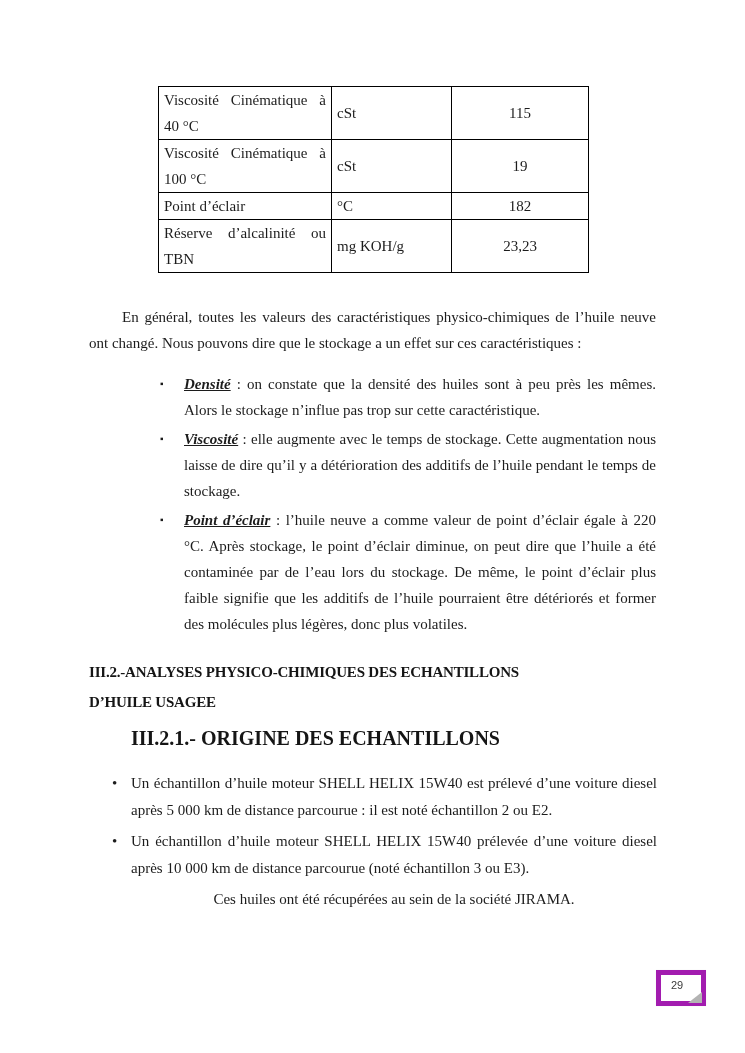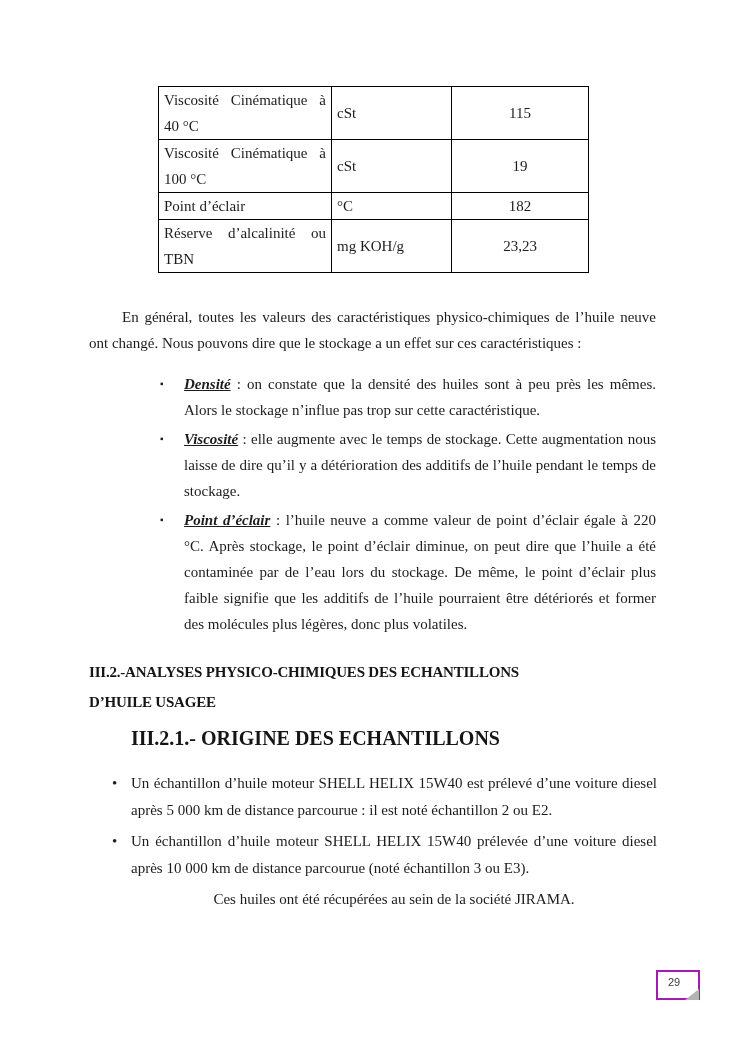--- a/index.html
+++ b/index.html
@@ -144,21 +144,21 @@
   }
 
   
   .page-num-box {
     position: absolute;
     left: 656px;
     top: 970px;
     width: 40px;
     height: 26px;
     background: #ffffff;
-    border: 2px solid #a21caf;
+    border: 5px solid #a21caf;
     box-shadow: 0 0 1px rgba(0,0,0,0.08);
   }
   .page-num-box .num {
     position: absolute;
     left: 0;
     right: 8px;
     top: 4px;
     text-align: center;
     font-family: "Liberation Sans", sans-serif;
     font-size: 11px;

